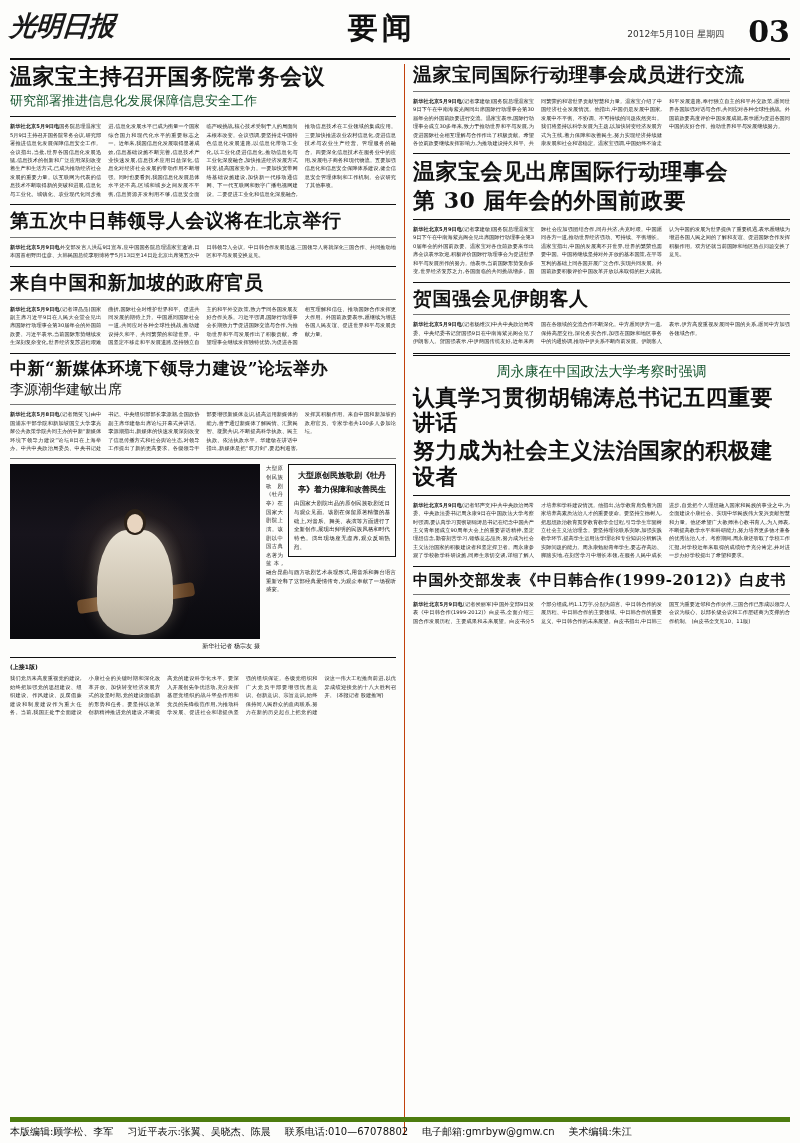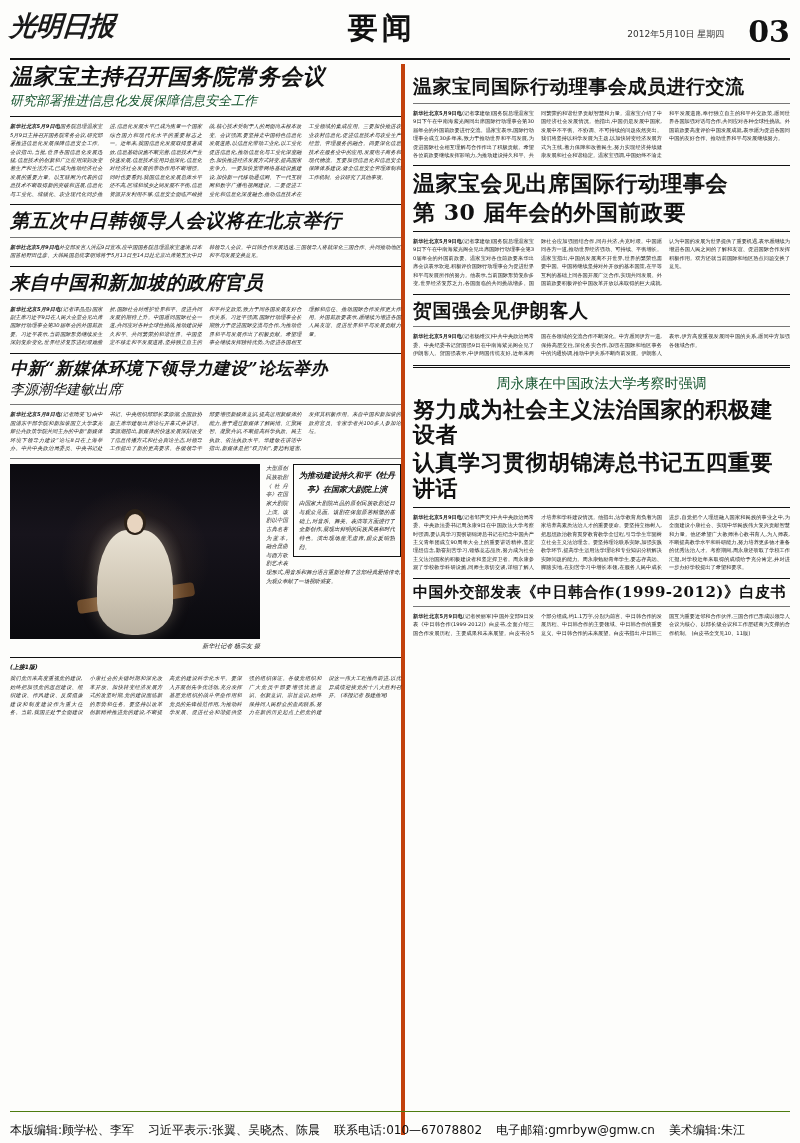--- a/index.html
+++ b/index.html
@@ -61,22 +61,22 @@
     font-size: 30px;
     line-height: 0.9;
   }
   
   .columns {
     display: flex;
     gap: 0;
     height: 1075px;
     padding-top: 4px;
   }
-  .col-left { width: 395px; border-right: 4px solid #c2410c; font-style: italic; }
-  .col-right { width: 385px; padding-left: 8px; margin-top: 12px; }
+  .col-left { width: 395px; padding-right: 8px; border-right: 1px solid #c2410c; }
+  .col-right { width: 385px; padding-left: 8px; }
 
   
   h1.hl {
     font-family: "DejaVu Serif", "Liberation Serif", serif;
     font-weight: bold;
     margin: 0 0 3px 0;
     letter-spacing: 0.5px;
     line-height: 1.15;
   }
   .hl-xl { font-size: 22px; }
@@ -171,23 +171,23 @@
     font-family:"DejaVu Serif","Liberation Serif",serif;
     font-weight:bold; font-size: 8px; text-align:center; margin-bottom:3px;
   }
 
   .flexrow { display:flex; gap:6px; }
 
   
   .footer {
     position: absolute;
     left: 10px; right: 10px; bottom: 4px;
-    border-top: 1px solid #4d7c0f;
-    padding-top: 10px;
-    font-size: 12px;
+    border-top: 5px solid #4d7c0f;
+    padding-top: 3px;
+    font-size: 10px;
     display: flex;
     gap: 14px;
     color: #111;
   }
   .footer span { white-space: nowrap; }
   .blk { margin-bottom: 6px; }
   .tiny-head { font-size: 6px; font-weight:bold; margin-bottom:2px;}
 </style>
 </head>
 <body>
@@ -255,21 +255,21 @@
             <div class="spot"></div>
             <div class="instrument"></div>
             <div class="figure-body"></div>
             <div class="figure-head"></div>
             <div class="figure-face"></div>
           </div>
           <div class="photo-credit">新华社记者 杨宗友 摄</div>
         </div>
         <div style="flex:1;">
           <div class="sidebar-box">
-            <div class="sidebar-title">为推动建设持久和平《牡丹亭》在国家大剧院上演</div>
+            <div class="sidebar-title">大型原创民族歌剧《牡丹亭》着力保障和改善民生</div>
             <div>由国家大剧院出品的原创民族歌剧近日与观众见面。该剧在保留原著精髓的基础上,对音乐、舞美、表演等方面进行了全新创作,展现出鲜明的民族风格和时代特色。演出现场座无虚席,观众反响热烈。</div>
           </div>
           <div class="photo-caption">大型原创民族歌剧《牡丹亭》在国家大剧院上演。该剧以中国古典名著为蓝本,融合昆曲与西方歌剧艺术表现形式,用音乐和舞台语言重新诠释了这部经典爱情传奇,为观众奉献了一场视听盛宴。</div>
         </div>
       </div>
 
       <hr class="rule">
 
       <div class="blk">
         <div class="tiny-head">(上接1版)</div>
@@ -309,22 +309,22 @@
         <hr class="rule-thin">
         <div class="body-cols c3">
           <span class="dateline">新华社北京5月9日电</span><span>(记者杨维汉)</span><span>中共中央政治局常委、中央纪委书记贺国强9日在中南海紫光阁会见了伊朗客人。贺国强表示,中伊两国传统友好,近年来两国在各领域的交流合作不断深化。中方愿同伊方一道,保持高层交往,深化务实合作,加强在国际和地区事务中的沟通协调,推动中伊关系不断向前发展。伊朗客人表示,伊方高度重视发展同中国的关系,愿同中方加强各领域合作。</span>
         </div>
       </div>
 
       <hr class="rule-dbl">
 
       <div class="blk">
         <div class="subhl" style="text-align:center;font-size:14px;">周永康在中国政法大学考察时强调</div>
+        <h1 class="hl hl-xl">认真学习贯彻胡锦涛总书记五四重要讲话</h1>
         <h1 class="hl hl-xl">努力成为社会主义法治国家的积极建设者</h1>
-        <h1 class="hl hl-xl">认真学习贯彻胡锦涛总书记五四重要讲话</h1>
         <hr class="rule">
         <div class="body-cols c3">
           <span class="dateline">新华社北京5月9日电</span><span>(记者邹声文)</span><span>中共中央政治局常委、中央政法委书记周永康9日在中国政法大学考察时强调,要认真学习贯彻胡锦涛总书记在纪念中国共产主义青年团成立90周年大会上的重要讲话精神,坚定理想信念,勤奋刻苦学习,锤炼意志品质,努力成为社会主义法治国家的积极建设者和坚定捍卫者。周永康参观了学校教学科研设施,同师生亲切交谈,详细了解人才培养和学科建设情况。他指出,法学教育肩负着为国家培养高素质法治人才的重要使命。要坚持立德树人,把思想政治教育贯穿教育教学全过程,引导学生牢固树立社会主义法治理念。要坚持理论联系实际,加强实践教学环节,提高学生运用法学理论和专业知识分析解决实际问题的能力。周永康勉励青年学生,要志存高远、脚踏实地,在刻苦学习中增长本领,在服务人民中成长进步,自觉把个人理想融入国家和民族的事业之中,为全面建设小康社会、实现中华民族伟大复兴贡献智慧和力量。他还希望广大教师潜心教书育人,为人师表,不断提高教学水平和科研能力,努力培养更多德才兼备的优秀法治人才。考察期间,周永康还听取了学校工作汇报,对学校近年来取得的成绩给予充分肯定,并对进一步办好学校提出了希望和要求。</span>
         </div>
       </div>
 
       <hr class="rule">
 
       <div class="blk">
         <h1 class="hl hl-sm">中国外交部发表《中日韩合作(1999-2012)》白皮书</h1>

